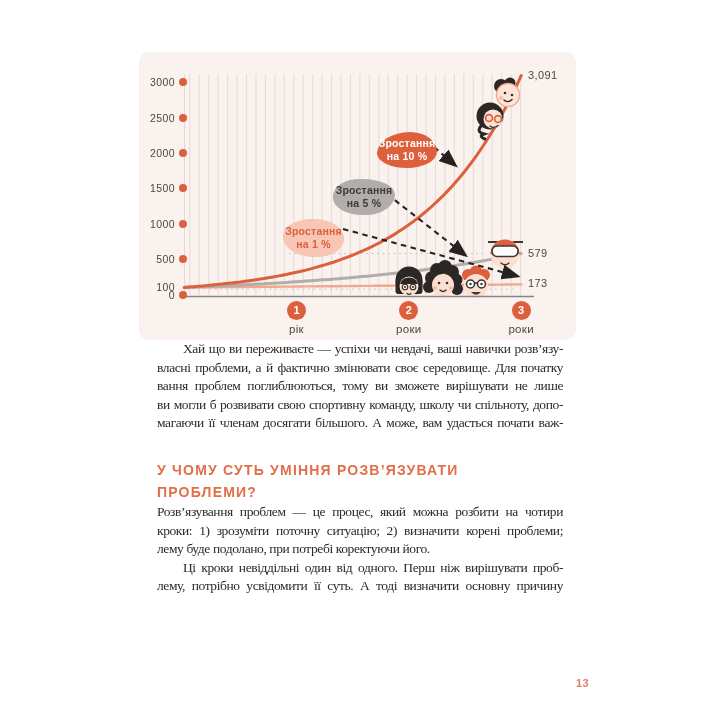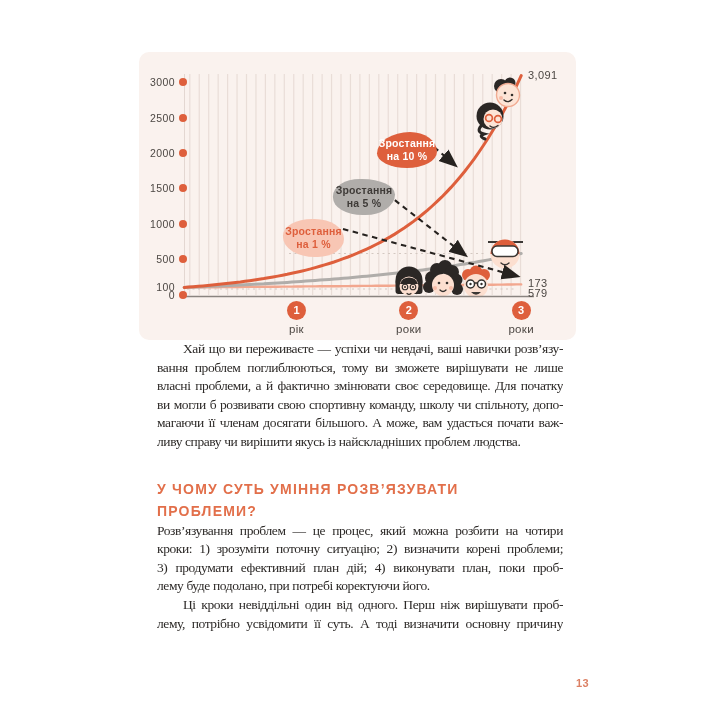--- a/index.html
+++ b/index.html
@@ -233,55 +233,53 @@
           <div class="xnum">2</div>
           <div class="xlab">роки</div>
         </div>
         <div class="xtick" style="left: 352.16px;">
           <div class="xnum">3</div>
           <div class="xlab">роки</div>
         </div>
       </div>
     <div id="endlabels">
         <div class="end-label" style="top: 16.6572px;">3,091</div>
-        <div class="end-label" style="top: 194.507px; margin-top: 40px;">579</div>
+        <div class="end-label" style="top: 194.507px;">579</div>
         <div class="end-label" style="top: 225.376px;">173</div>
       </div>
 
     <div class="bubble bubble-10">
       <span>Зростання</span>
       <span>на 10 %</span>
     </div>
     <div class="bubble bubble-5">
       <span>Зростання</span>
       <span>на 5 %</span>
     </div>
     <div class="bubble bubble-1">
       <span>Зростання</span>
       <span>на 1 %</span>
     </div>
   </section>
 
   <main class="text-block">
     <div id="para-0">
         <div class="jline ind">Хай що ви переживаєте — успіхи чи невдачі, ваші навички розв’язу-</div>
+        <div class="jline">власні проблеми, а й фактично змінювати своє середовище. Для початку</div>
         <div class="jline">вання проблем поглиблюються, тому ви зможете вирішувати не лише</div>
-        <div class="jline">власні проблеми, а й фактично змінювати своє середовище. Для початку</div>
         <div class="jline">ви могли б розвивати свою спортивну команду, школу чи спільноту, допо-</div>
         <div class="jline">магаючи її членам досягати більшого. А може, вам удасться почати важ-</div>
-        <div class="jline jleft">ливу справу чи вирішити якусь із найскладніших проблем людства.</div>
       </div>
     <h2 class="heading">
       <span>У ЧОМУ СУТЬ УМІННЯ РОЗВ’ЯЗУВАТИ</span>
       <span>ПРОБЛЕМИ?</span>
     </h2>
     <div id="para-1">
         <div class="jline">Розв’язування проблем — це процес, який можна розбити на чотири</div>
         <div class="jline">кроки: 1) зрозуміти поточну ситуацію; 2) визначити корені проблеми;</div>
-        <div class="jline">3) продумати ефективний план дій; 4) виконувати план, поки проб-</div>
         <div class="jline jleft">лему буде подолано, при потребі коректуючи його.</div>
       </div>
     <div id="para-2">
         <div class="jline ind">Ці кроки невіддільні один від одного. Перш ніж вирішувати проб-</div>
         <div class="jline">лему, потрібно усвідомити її суть. А тоді визначити основну причину</div>
       </div>
   </main>
 
   <div class="pagenum">13</div>
 </div>

